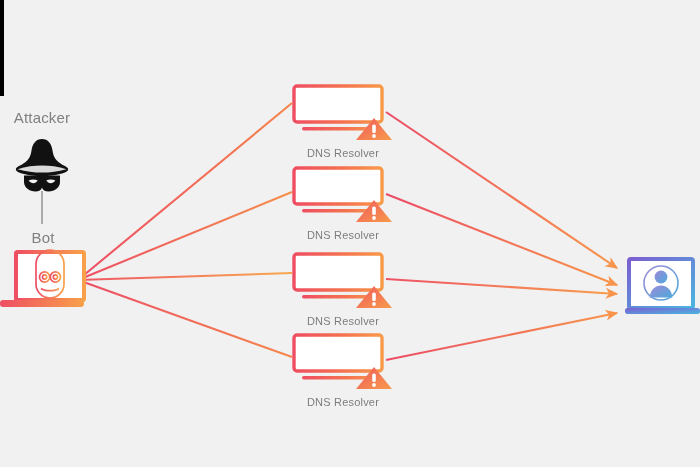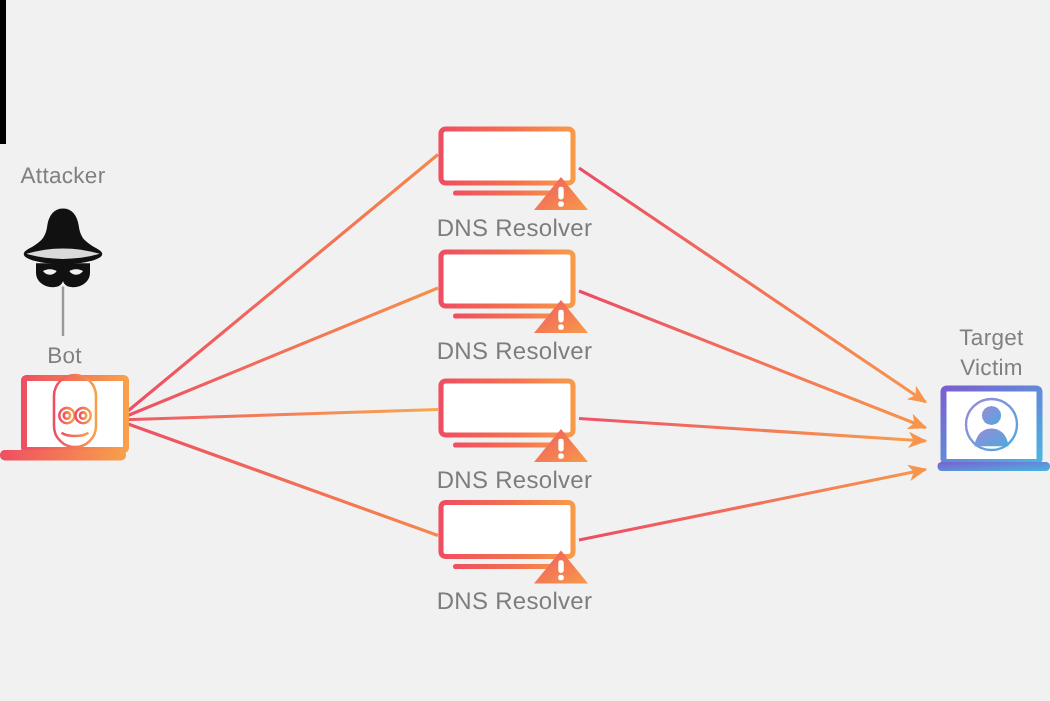--- a/index.html
+++ b/index.html
@@ -16,21 +16,21 @@
   .label{
     position:absolute;
     color:#808080;
     font-size:15px;
     line-height:20px;
     letter-spacing:.2px;
     white-space:pre-line;
     text-align:center;
     font-family:"Liberation Sans", sans-serif;
   }
-  .label.small{font-size:16px;line-height:14px;color:#7d7d7d;}
+  .label.small{font-size:11px;line-height:14px;color:#7d7d7d;}
 
   #lbl-attacker{left:6px;top:108px;width:72px;}
   #lbl-bot{left:12px;top:228px;width:62px;}
   #lbl-victim{left:623px;top:216px;width:76px;}
 
   .lbl-res{width:120px;}
   #lbl-res-0{left:283px;top:146px;}
   #lbl-res-1{left:283px;top:228px;}
   #lbl-res-2{left:283px;top:314px;}
   #lbl-res-3{left:283px;top:395px;}
@@ -252,21 +252,19 @@
         <circle cx="661" cy="283" r="17" fill="none" stroke="url(#gVicFace)" stroke-width="1.6"></circle>
         <circle cx="661" cy="277" r="6.4" fill="url(#gVicFace)"></circle>
         <path d="M649.6,297.5 C650.6,289.4 655.4,285.6 661,285.6 C666.6,285.6 671.4,289.4 672.4,297.5 Z" fill="url(#gVicFace)"></path>
       </g>
       <rect x="625" y="308" width="75" height="6" rx="2.8" fill="url(#gVic)"></rect>
     </g>
   </svg>
 
   <div class="label" id="lbl-attacker">Attacker</div>
   <div class="label" id="lbl-bot">Bot</div>
-  <div class="label" id="lbl-victim">Target
-Victim</div>
 
   <div class="label small lbl-res" id="lbl-res-0">DNS Resolver</div>
   <div class="label small lbl-res" id="lbl-res-1">DNS Resolver</div>
   <div class="label small lbl-res" id="lbl-res-2">DNS Resolver</div>
   <div class="label small lbl-res" id="lbl-res-3">DNS Resolver</div>
 
 </div>
 
 </body></html>

